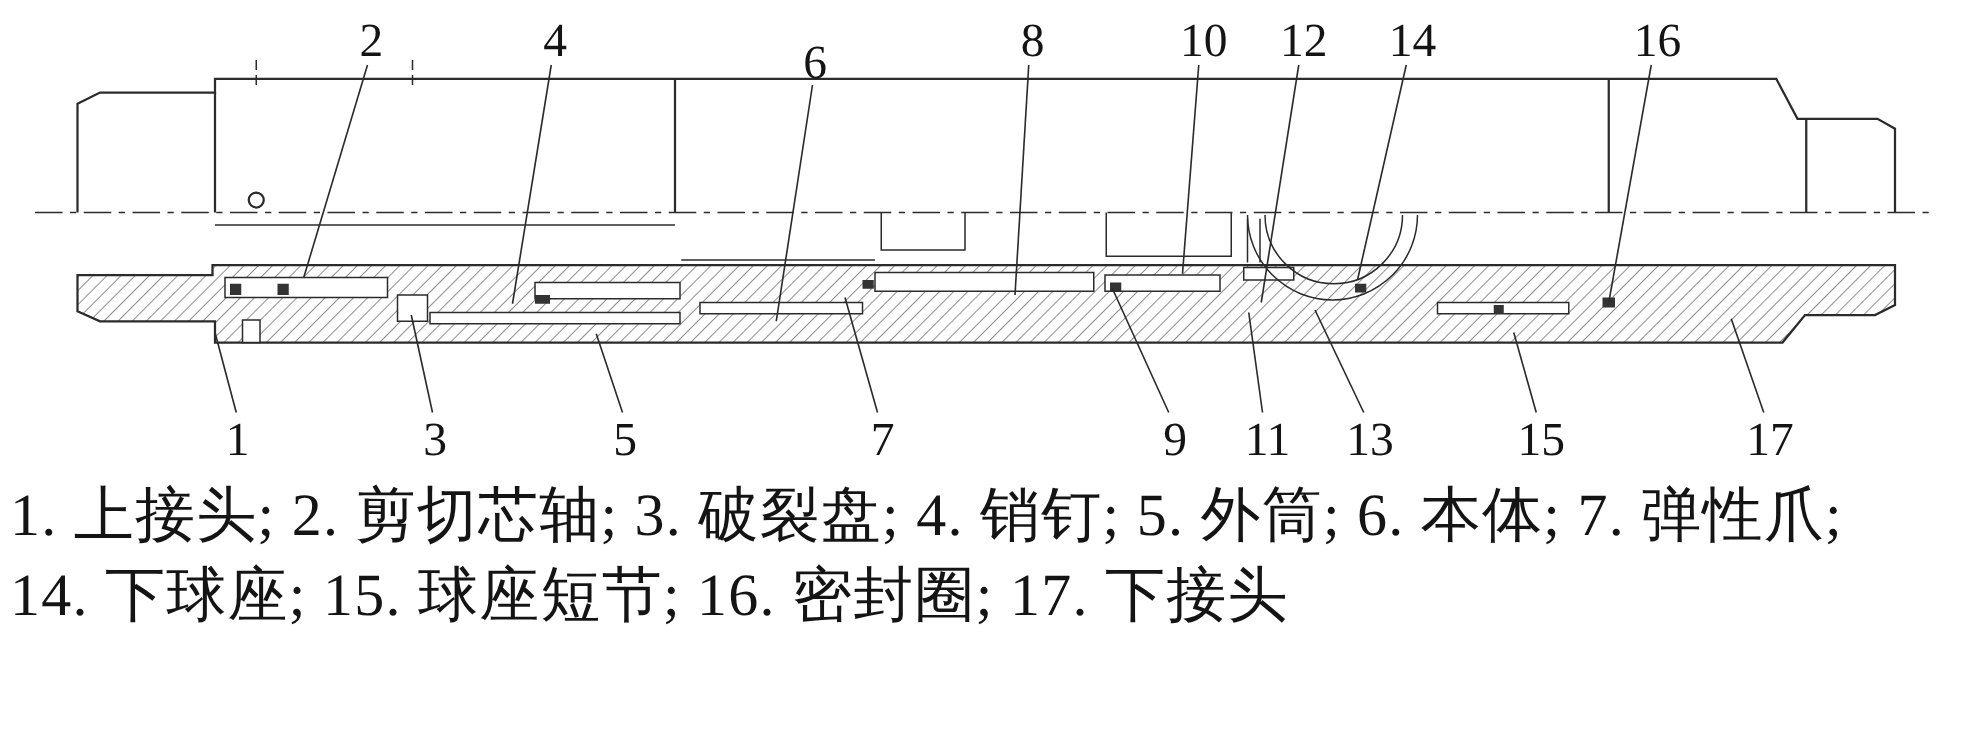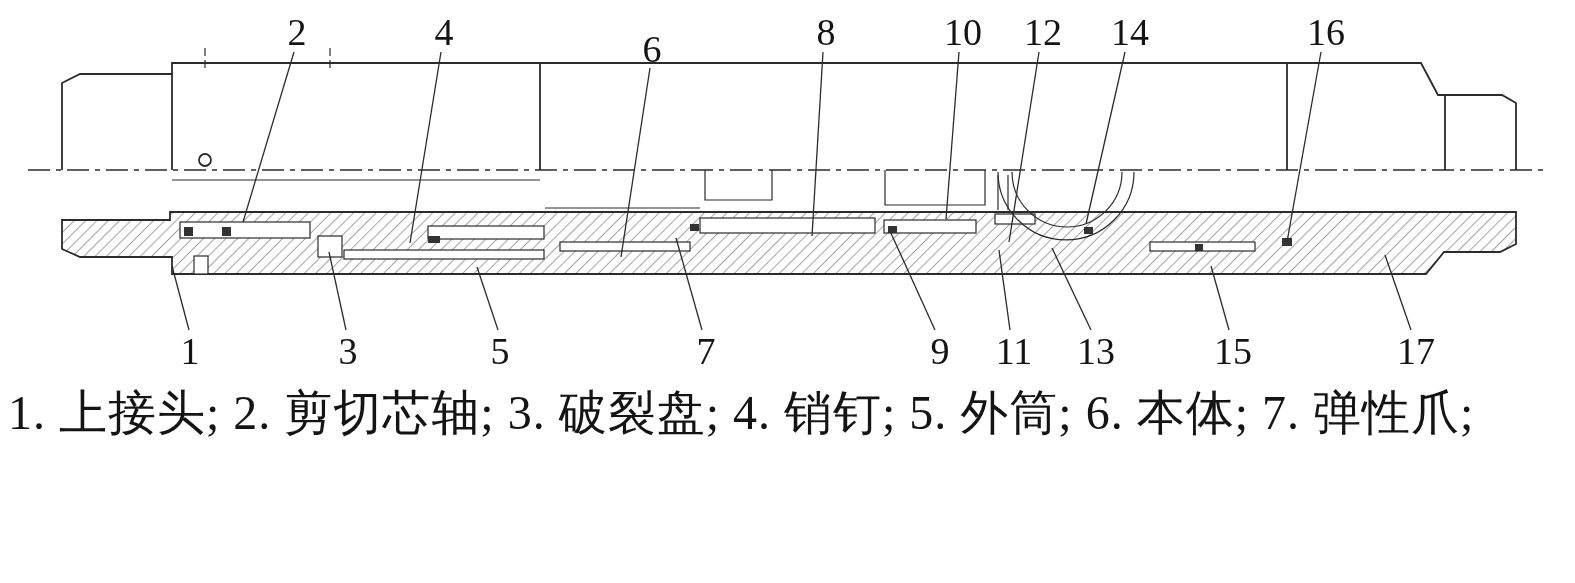--- a/index.html
+++ b/index.html
@@ -140,15 +140,16 @@
       <text x="940" y="364">9</text>
       <text x="1014" y="364">11</text>
       <text x="1096" y="364">13</text>
       <text x="1233" y="364">15</text>
       <text x="1416" y="364">17</text>
     </g>
   </svg>
 
   <div class="legend">
     <div class="legend-line">1. 上接头; 2. 剪切芯轴; 3. 破裂盘; 4. 销钉; 5. 外筒; 6. 本体; 7. 弹性爪;</div>
+    <div class="legend-line">14. 下球座; 15. 球座短节; 16. 密封圈; 17. 下接头</div>
   </div>
 
 </div>
 
 </body></html>

